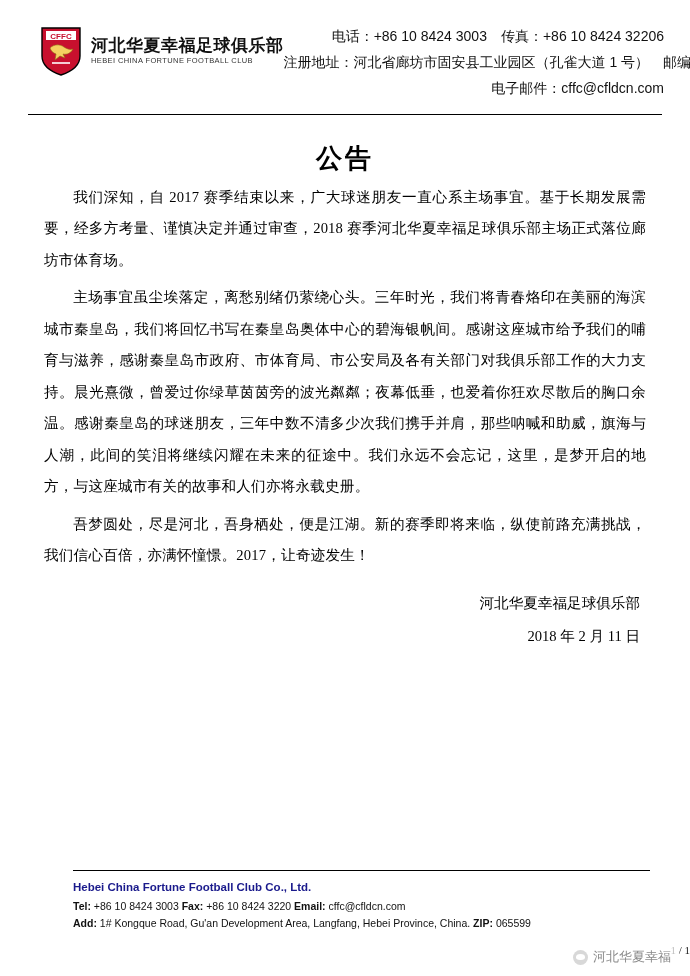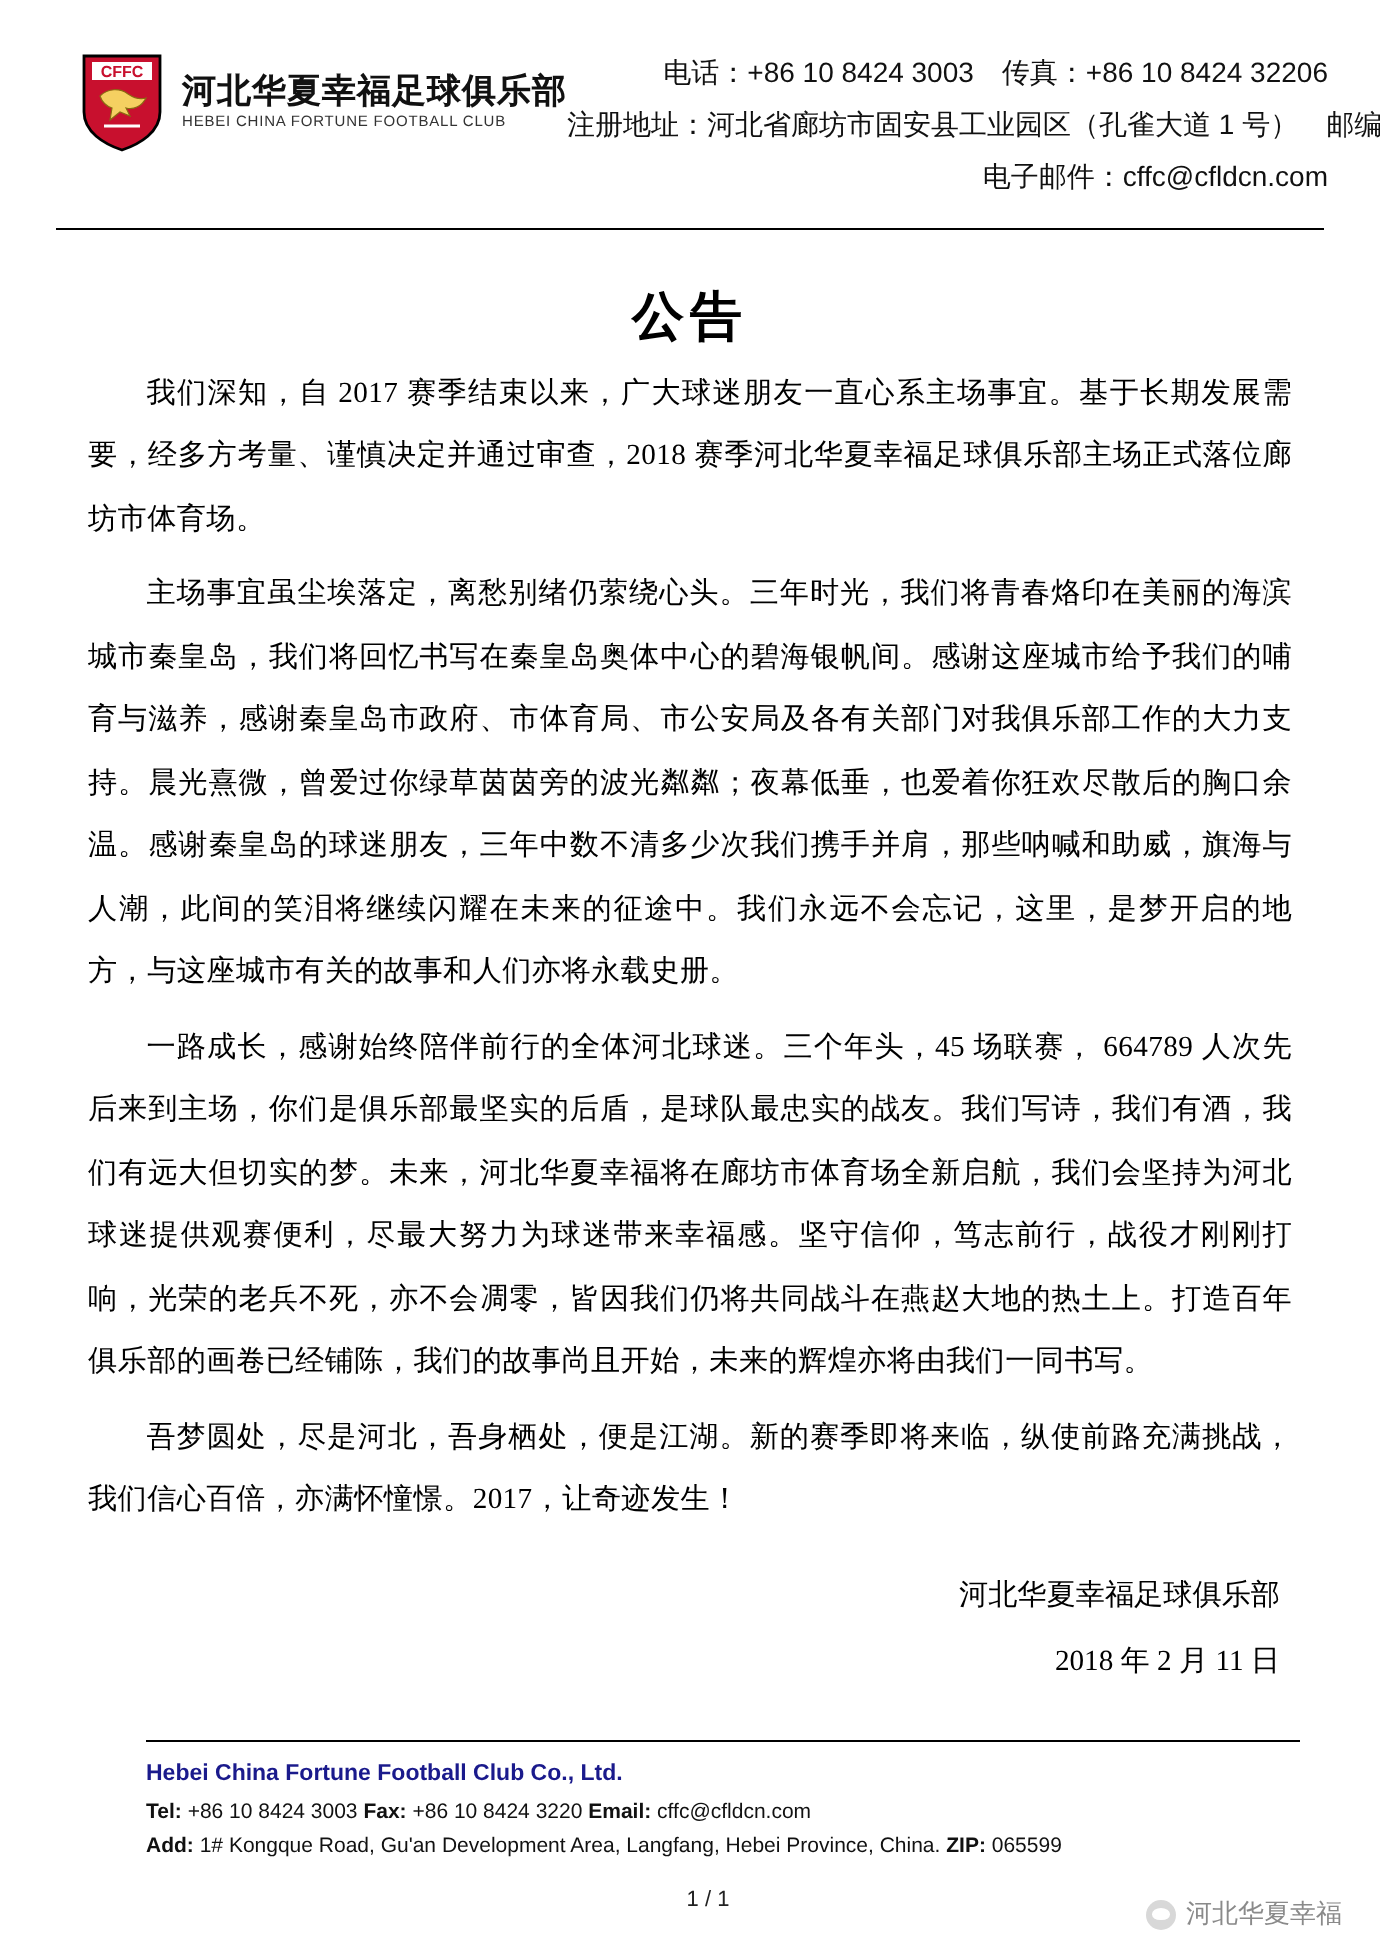--- a/index.html
+++ b/index.html
@@ -139,22 +139,22 @@
     color: #1a1a8c;
     font-size: 11.5px;
     margin-bottom: 1px;
   }
   .footer b { font-weight: bold; }
   .pageno {
     position: absolute;
     bottom: 20px;
     left: 18px;
     right: 0;
-    text-align: center;
-    font-family: Liberation Sans, sans-serif;
+    text-align: right;
+    font-family: Liberation Serif, serif;
     font-size: 11px;
     color: #222;
   }
 
   
   .watermark {
     position: absolute;
     right: 10px;
     bottom: 8px;
     display: flex;
@@ -220,21 +220,20 @@
     </div>
   </div>
 
   <div class="rule"></div>
 
   <div class="doc-title">公告</div>
 
   <div class="content">
     <p>我们深知，自 2017 赛季结束以来，广大球迷朋友一直心系主场事宜。基于长期发展需要，经多方考量、谨慎决定并通过审查，2018 赛季河北华夏幸福足球俱乐部主场正式落位廊坊市体育场。</p>
     <p>主场事宜虽尘埃落定，离愁别绪仍萦绕心头。三年时光，我们将青春烙印在美丽的海滨城市秦皇岛，我们将回忆书写在秦皇岛奥体中心的碧海银帆间。感谢这座城市给予我们的哺育与滋养，感谢秦皇岛市政府、市体育局、市公安局及各有关部门对我俱乐部工作的大力支持。晨光熹微，曾爱过你绿草茵茵旁的波光粼粼；夜幕低垂，也爱着你狂欢尽散后的胸口余温。感谢秦皇岛的球迷朋友，三年中数不清多少次我们携手并肩，那些呐喊和助威，旗海与人潮，此间的笑泪将继续闪耀在未来的征途中。我们永远不会忘记，这里，是梦开启的地方，与这座城市有关的故事和人们亦将永载史册。</p>
-    <p>一路成长，感谢始终陪伴前行的全体河北球迷。三个年头，45 场联赛， 664789 人次先后来到主场，你们是俱乐部最坚实的后盾，是球队最忠实的战友。我们写诗，我们有酒，我们有远大但切实的梦。未来，河北华夏幸福将在廊坊市体育场全新启航，我们会坚持为河北球迷提供观赛便利，尽最大努力为球迷带来幸福感。坚守信仰，笃志前行，战役才刚刚打响，光荣的老兵不死，亦不会凋零，皆因我们仍将共同战斗在燕赵大地的热土上。打造百年俱乐部的画卷已经铺陈，我们的故事尚且开始，未来的辉煌亦将由我们一同书写。</p>
     <p>吾梦圆处，尽是河北，吾身栖处，便是江湖。新的赛季即将来临，纵使前路充满挑战，我们信心百倍，亦满怀憧憬。2017，让奇迹发生！</p>
 
     <div class="sign">
       <div>河北华夏幸福足球俱乐部</div>
       <div>2018 年 2 月 11 日</div>
     </div>
   </div>
 
   <div class="footer-wrap">
     <div class="footer-rule"></div>

